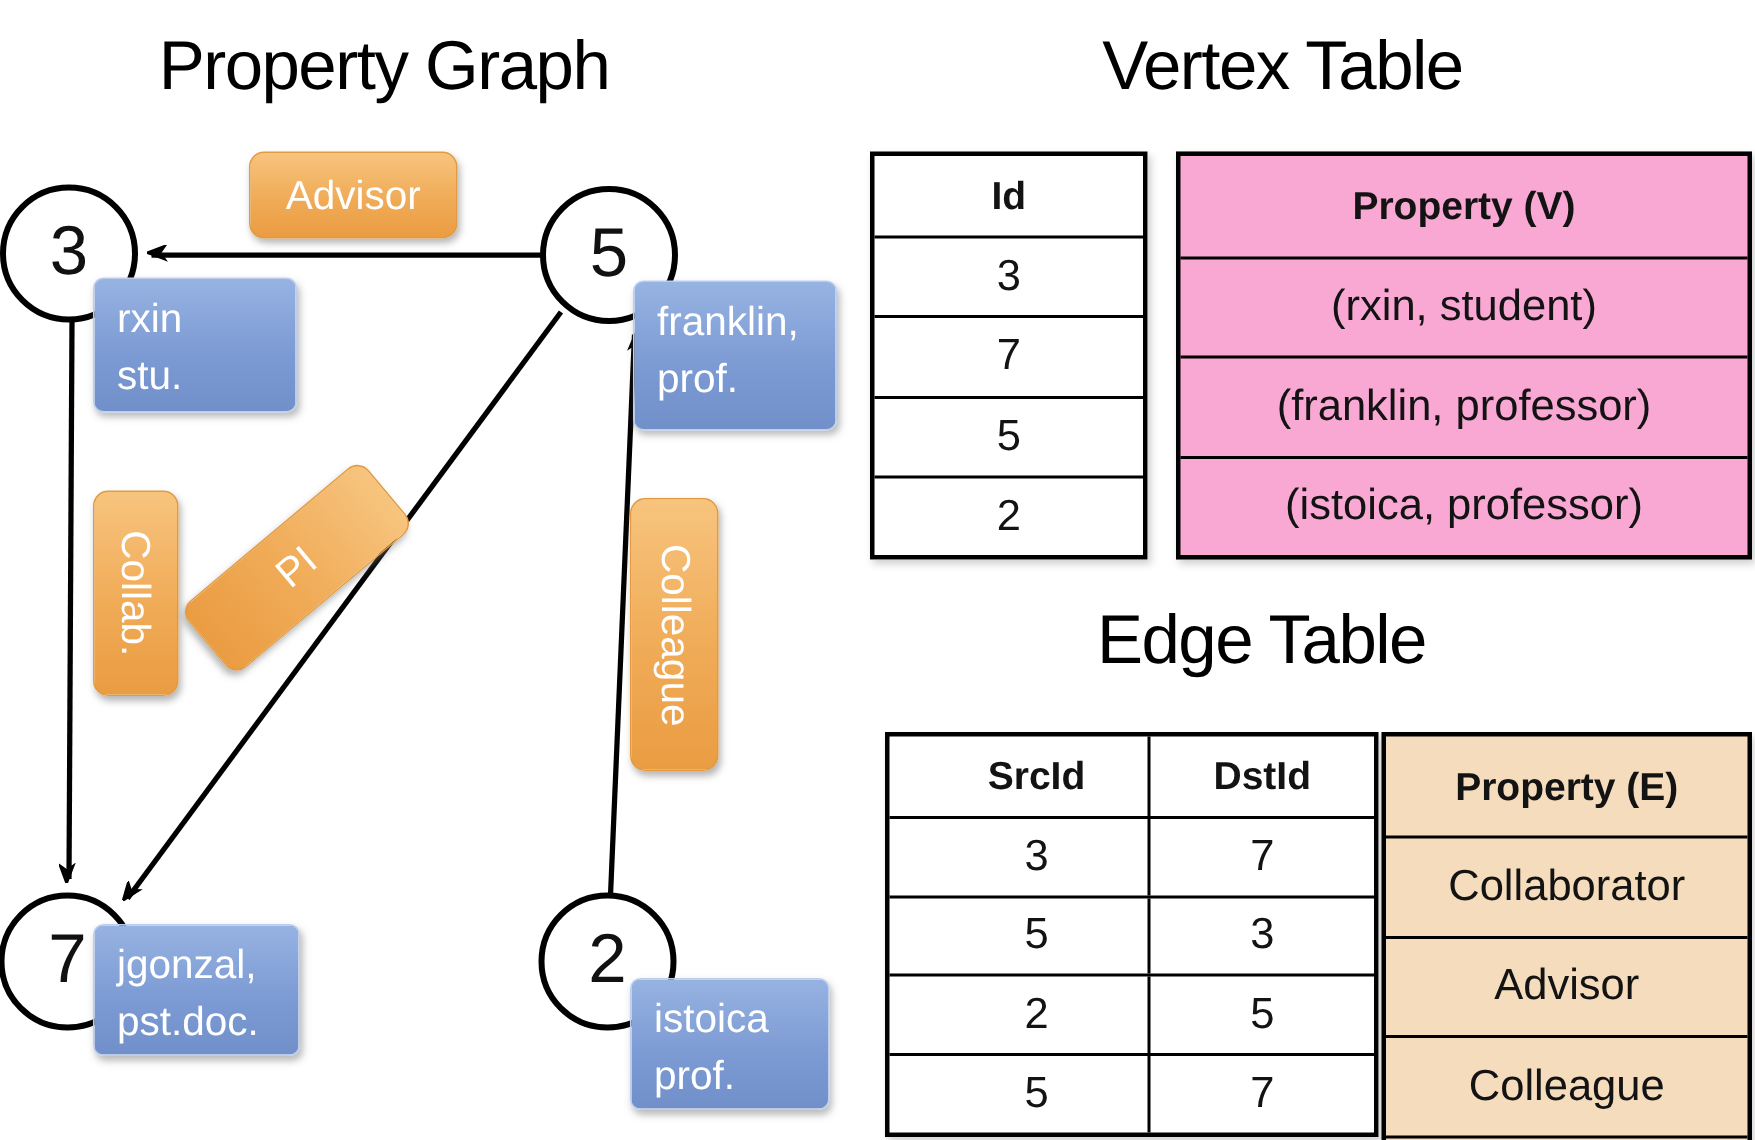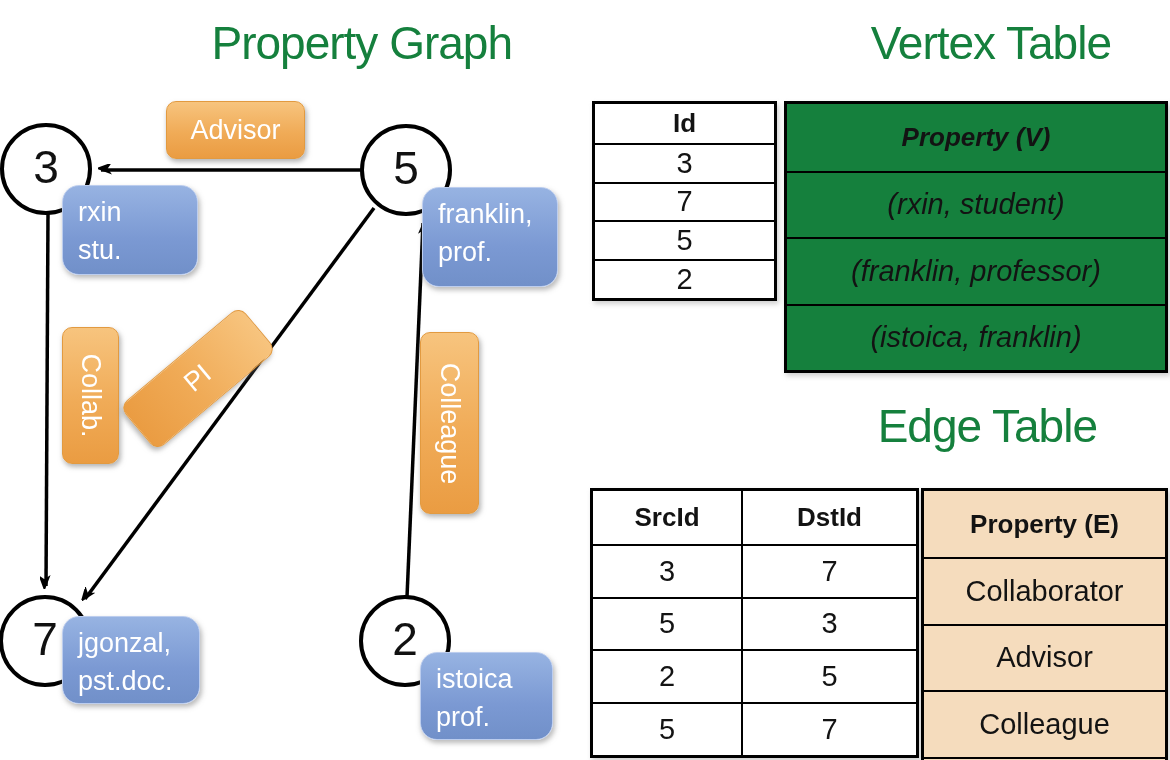--- a/index.html
+++ b/index.html
@@ -1,22 +1,22 @@
 <!DOCTYPE html>
 <html><head>
 <meta charset="utf-8">
 <style>
   html,body{margin:0;padding:0;}
   body{
     width:1170px;height:760px;position:relative;overflow:hidden;
     background:#ffffff;font-family:"Liberation Sans",sans-serif;color:#111;
   }
   .title{
-    position:absolute;text-align:right;font-size:46px;font-weight:400;
-    color:#15803d;letter-spacing:-1px;white-space:nowrap;
+    position:absolute;text-align:center;font-size:46px;font-weight:400;
+    color:#000000;letter-spacing:-1px;white-space:nowrap;
   }
   #graph-title{left:0;top:16px;width:512px;}
   #vertex-title{left:599px;top:16px;width:512px;}
   #edge-title{left:585px;top:399px;width:512px;}
 
   
   #graph-svg{position:absolute;left:0;top:0;}
   .node-num{
     position:absolute;transform:translate(-50%,-54%);
     font-size:46px;font-weight:300;color:#111;
@@ -26,44 +26,44 @@
     background:linear-gradient(#f7c47e,#f0ab57 55%,#ea9c42);
     border:1px solid #e29a40;
     box-shadow:1.5px 3px 5px rgba(120,120,120,.55);
     color:#fff;font-size:27px;
     display:flex;align-items:center;justify-content:center;
   }
   .olabel .vtext{transform:rotate(90deg);white-space:nowrap;}
   #pi-label{transform:rotate(50deg);}
   #pi-label .vtext{transform:rotate(-90deg);}
   .blabel{
-    position:absolute;border-radius:17px;box-sizing:border-box;
+    position:absolute;border-radius:7px;box-sizing:border-box;
     background:linear-gradient(#97b3e2,#7b99d3 60%,#7190c9);
     border:1px solid #bccdee;
     box-shadow:1.5px 3px 5px rgba(120,120,120,.5);
     color:#fff;font-size:27px;line-height:38px;
     padding:7px 6px 0 15px;
   }
   .blabel span{display:block;white-space:nowrap;}
 
   
   .tbl{
     position:absolute;box-sizing:border-box;border:3px solid #000;
     display:grid;grid-auto-rows:1fr;
     box-shadow:2px 3px 5px rgba(150,150,150,.45);
   }
   .tbl .row{
     display:grid;align-items:center;text-align:center;
     font-size:29px;color:#131313;
   }
   .tbl .row + .row{border-top:2px solid #000;}
   .tbl .row.hdr{font-size:26px;font-weight:bold;}
-  .twocol .row{grid-template-columns:150px 1fr;}
+  .twocol .row{grid-template-columns:150px 1fr;padding-left:24px;}
   .twocol .row .cell:first-child{border-right:2px solid #000;align-self:stretch;display:flex;align-items:center;justify-content:center;}
-  #vertex-prop-table{background:#15803d;font-style:italic;}
+  #vertex-prop-table{background:#f9a8d4;}
   #edge-prop-table{background:#f5dcbd;}
 </style>
 </head>
 <body>
 
 <div class="title" id="graph-title">Property Graph</div>
 
 <svg id="graph-svg" width="585" height="760" viewBox="0 0 585 760">
   <defs>
     <marker id="arrow" markerWidth="14" markerHeight="11" refX="11" refY="4.5" orient="auto" markerUnits="userSpaceOnUse">
@@ -112,33 +112,33 @@
   <span>jgonzal,</span>
   <span>pst.doc.</span>
 </div>
 <div class="blabel" style="left:420px;top:652px;width:133px;height:88px">
   <span>istoica</span>
   <span>prof.</span>
 </div>
 
 <div class="title" id="vertex-title">Vertex Table</div>
 
-<div class="tbl" id="vertex-id-table" style="left:592px;top:101px;width:185px;height:200px">
+<div class="tbl" id="vertex-id-table" style="left:580px;top:101px;width:185px;height:272px">
   <div class="row hdr">Id</div>
   <div class="row">3</div>
   <div class="row">7</div>
   <div class="row">5</div>
   <div class="row">2</div>
 </div>
 
 <div class="tbl" id="vertex-prop-table" style="left:784px;top:101px;width:384px;height:272px">
   <div class="row hdr">Property (V)</div>
   <div class="row">(rxin, student)</div>
   <div class="row">(franklin, professor)</div>
-  <div class="row">(istoica, franklin)</div>
+  <div class="row">(istoica, professor)</div>
 </div>
 
 <div class="title" id="edge-title">Edge Table</div>
 
 <div class="tbl twocol" id="edge-ids-table" style="left:590px;top:488px;width:329px;height:270px">
   <div class="row hdr">
     <div class="cell">SrcId</div>
     <div class="cell">DstId</div>
   </div>
   <div class="row">

